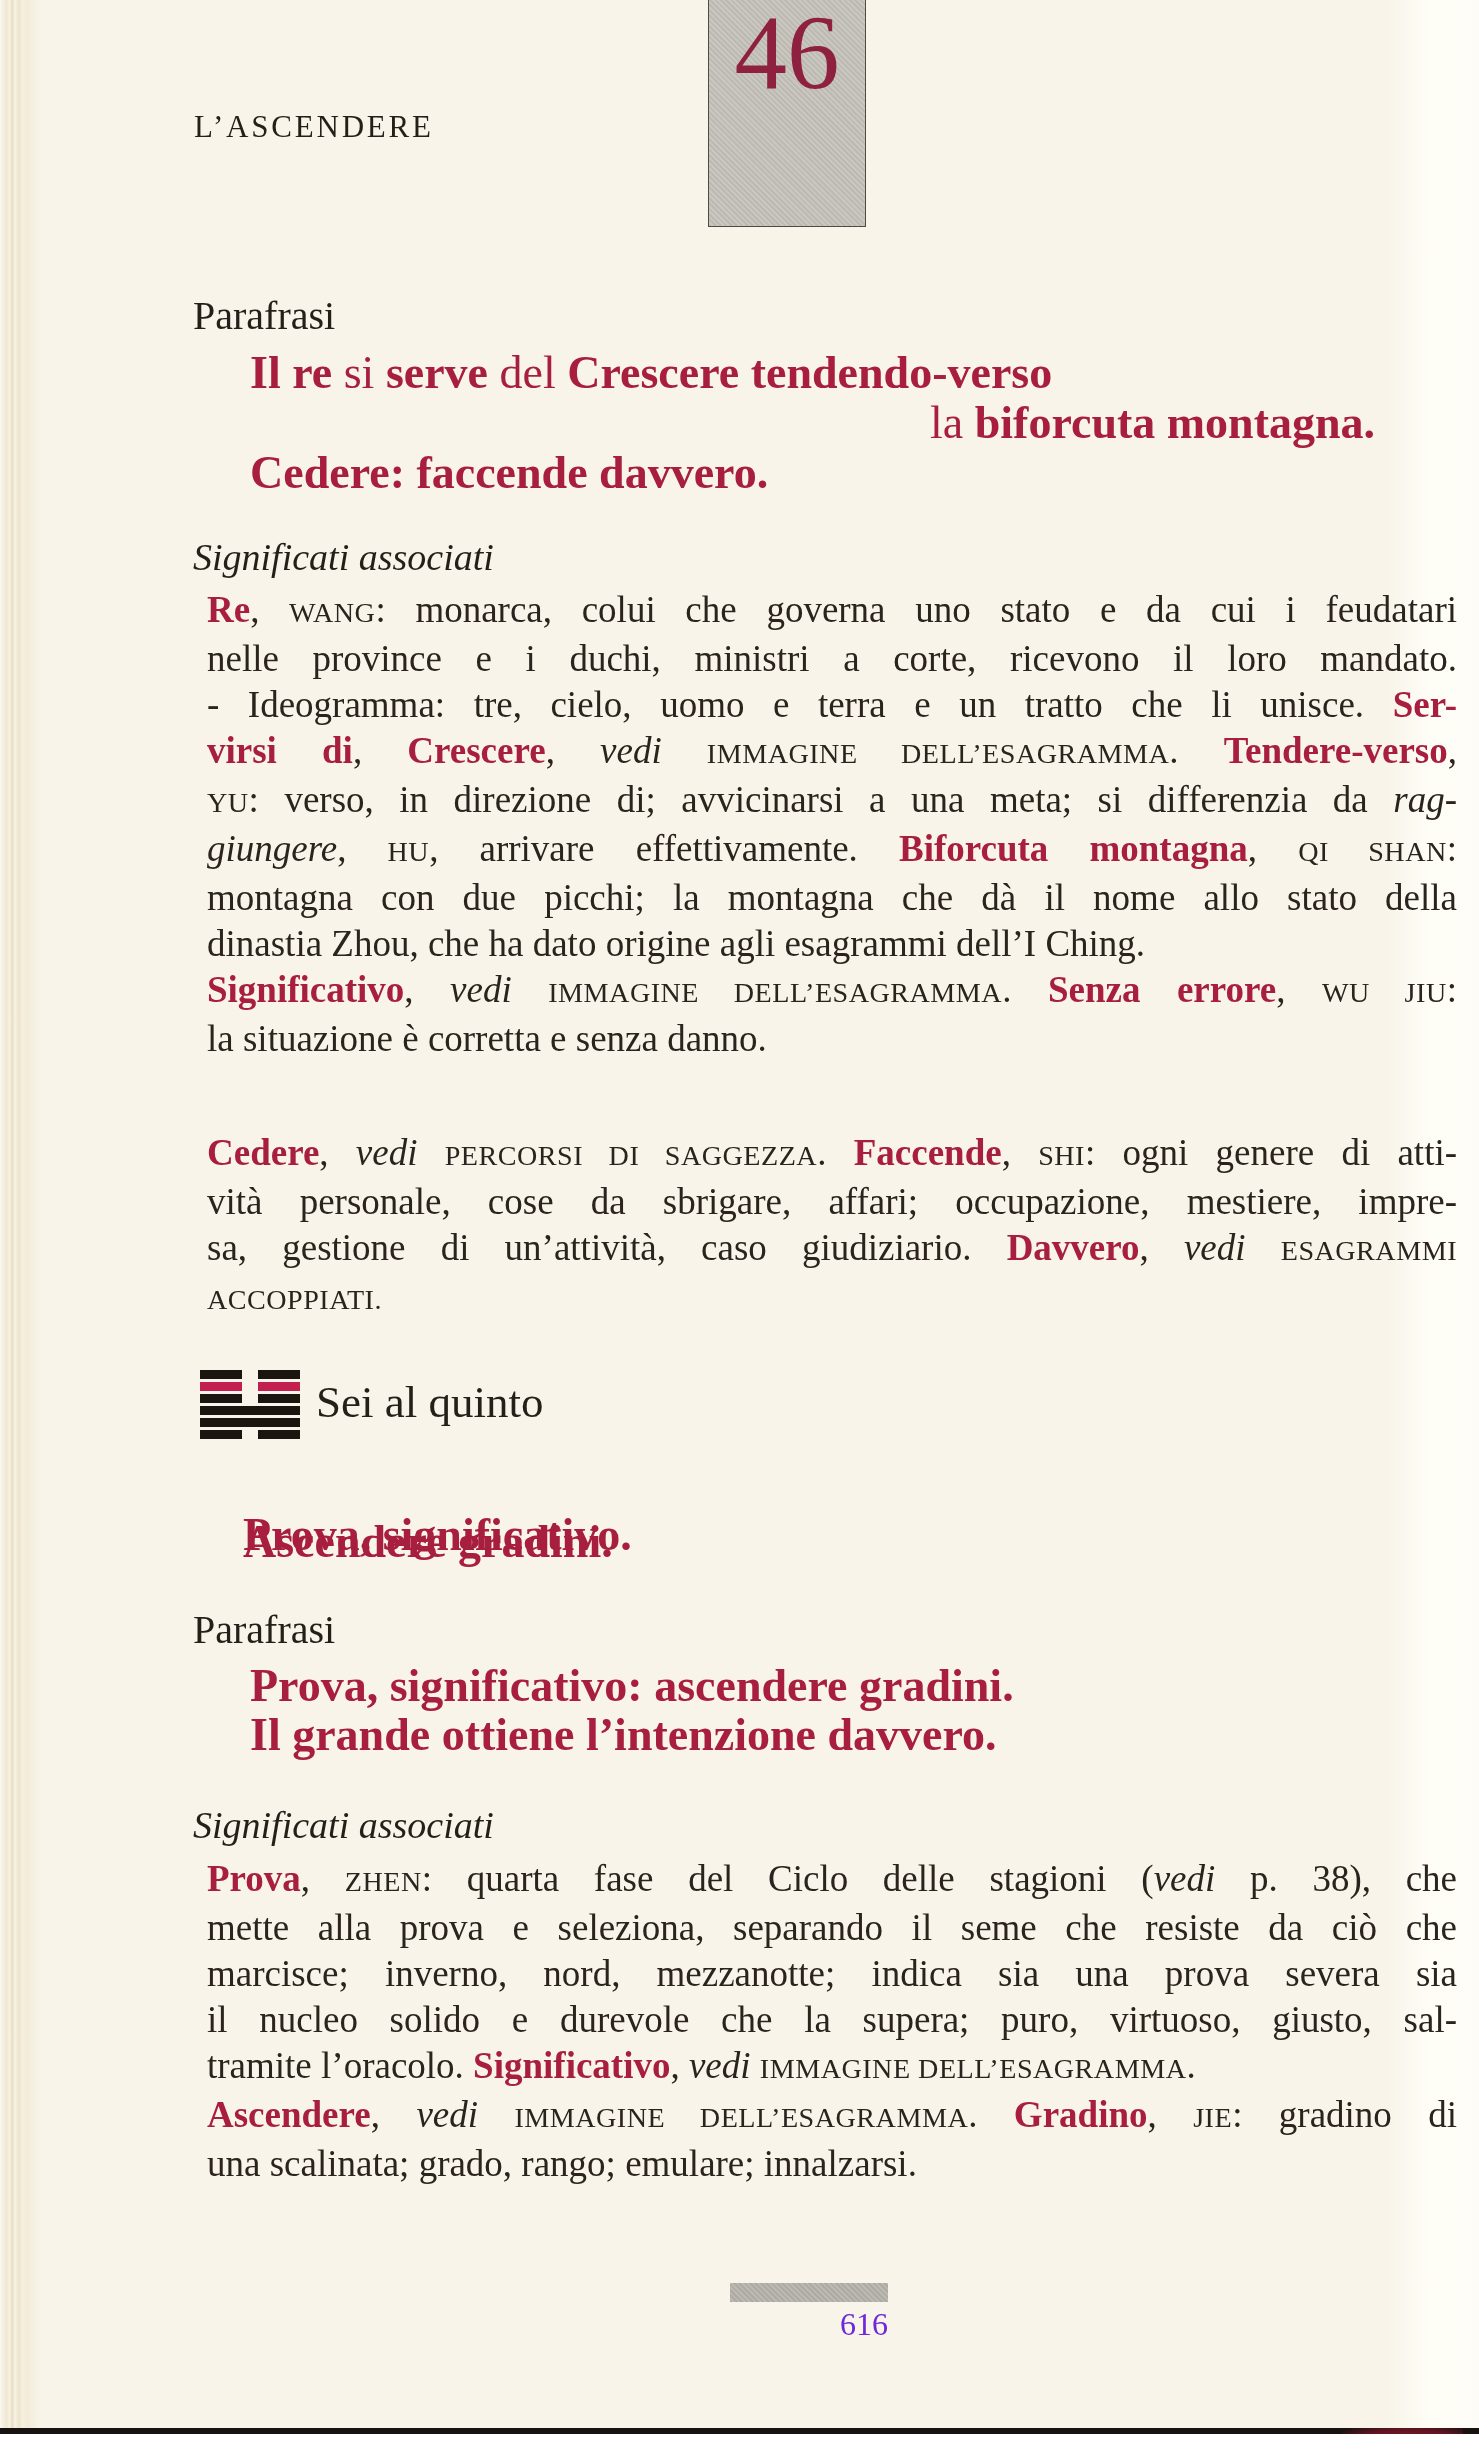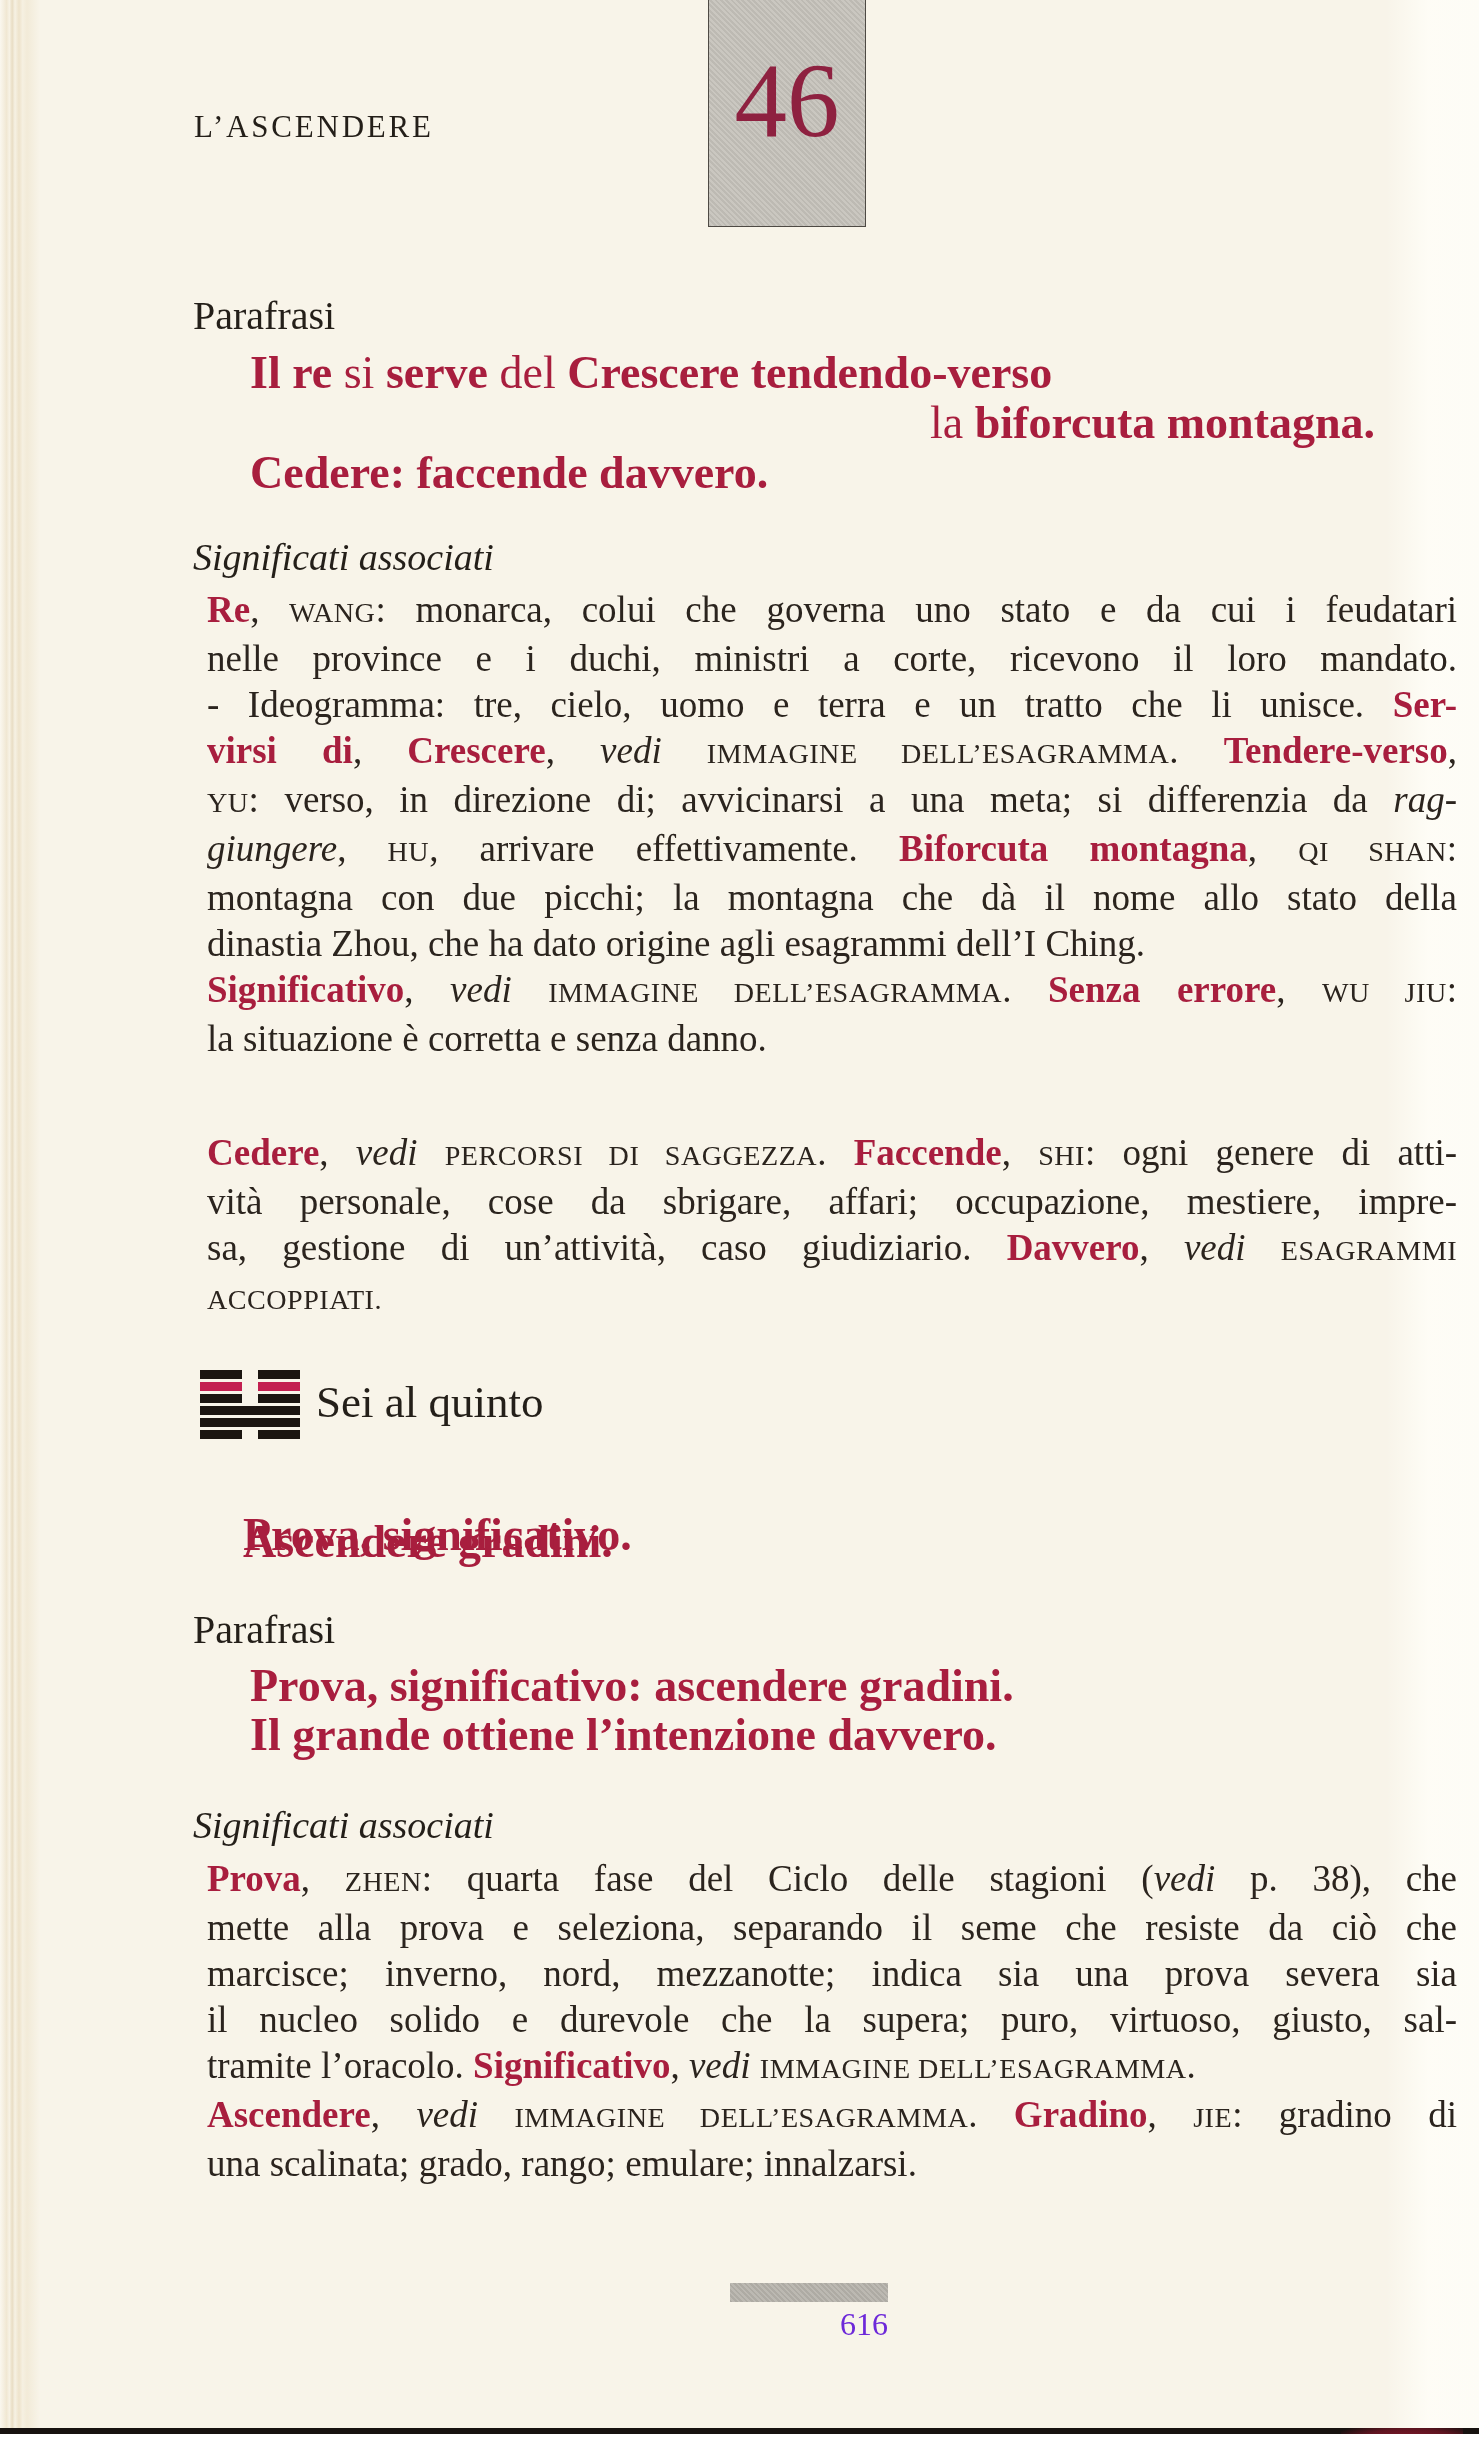--- a/index.html
+++ b/index.html
@@ -30,21 +30,21 @@
   }
   .band-blob{
     position:absolute;left:1341px;top:2428px;width:122px;height:34px;
     background:radial-gradient(ellipse at 55% 45%, #8c1a2c 0%, #5e1420 55%, rgba(23,18,16,0) 85%);
   }
   .chapter-box{
     position:absolute;left:708px;top:0;width:156px;height:226px;
     background:#cac7c0;
     background-image:repeating-linear-gradient(45deg, rgba(120,117,110,.16) 0 1.9px, rgba(0,0,0,0) 1.9px 3.8px);
     border-left:1.9px solid #4e4a44;border-right:1.9px solid #4e4a44;border-bottom:1.9px solid #4e4a44;
-    display:flex;align-items:center;justify-content:center;
+    display:flex;align-items:flex-start;justify-content:center;
   }
   .chapter-num{
     font-size:105px;line-height:1;color:#8e2140;padding-bottom:26px;
   }
   .running-head{
     position:absolute;left:194px;top:109px;
     font-size:31px;letter-spacing:2.8px;color:#241f19;
   }
   .h-parafrasi{position:absolute;font-size:40px;color:#241f19;}
   .h-significati{position:absolute;font-size:38px;font-style:italic;color:#241f19;}

